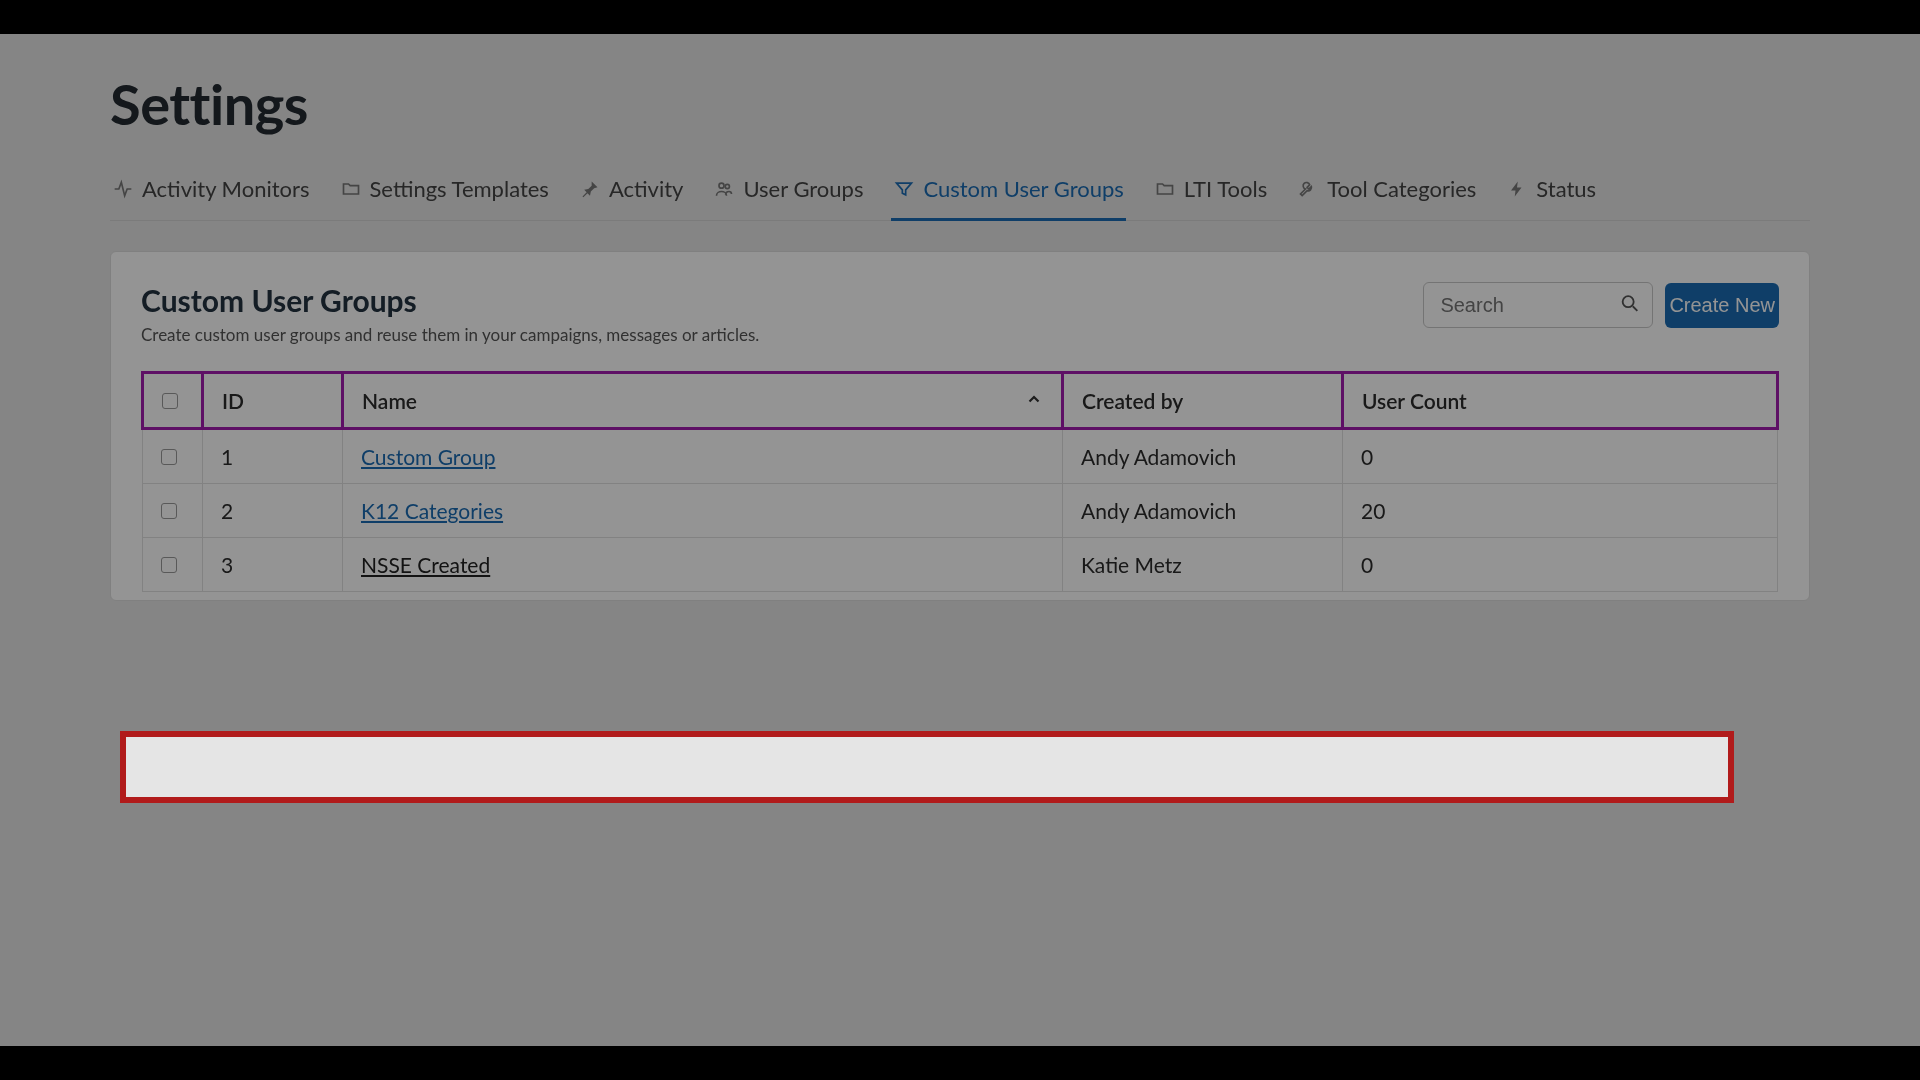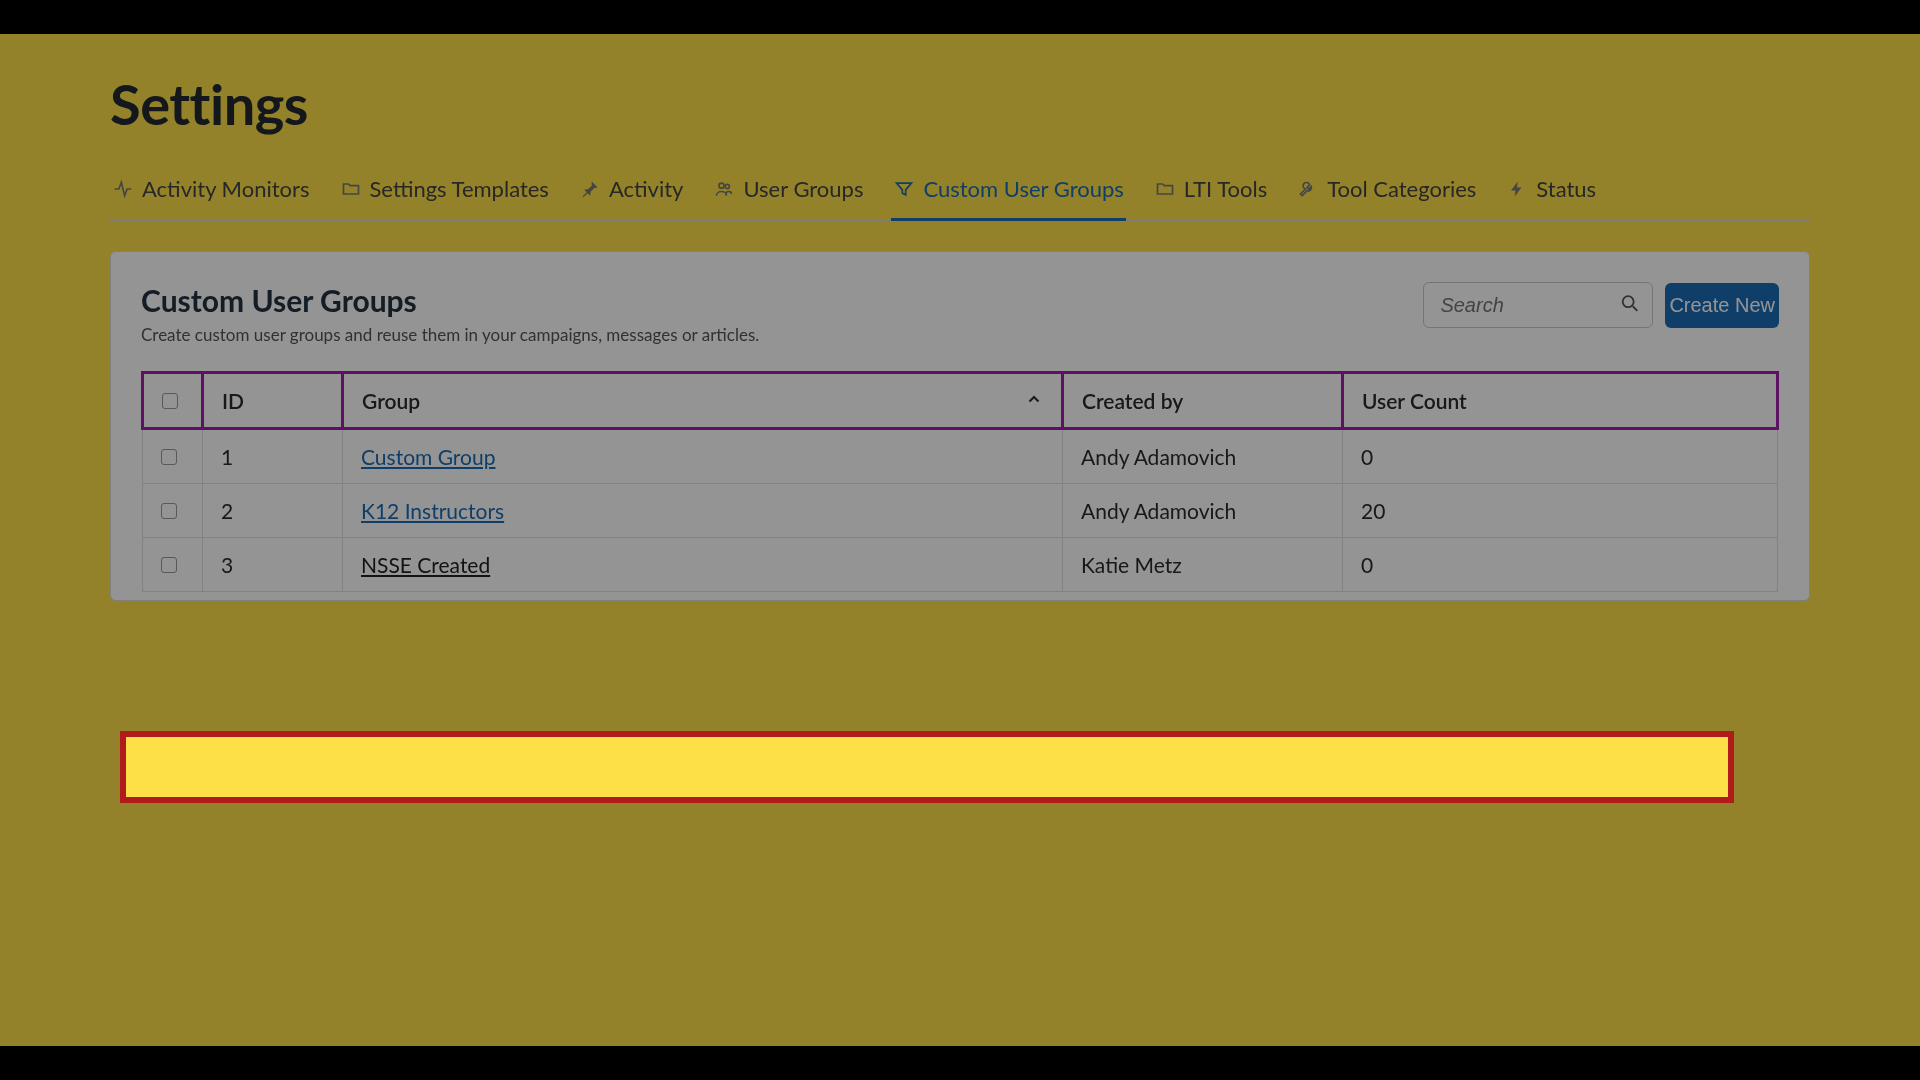--- a/index.html
+++ b/index.html
@@ -11,21 +11,21 @@
     }
     .letterbox-top, .letterbox-bottom {
       background:#000; height:34px; width:100%;
     }
     .stage {
       width:1920px; height:1012px;
       position:relative;
     }
     .app-bg {
       position:absolute; inset:0;
-      background:#fde047;
+      background:#e5e5e5;
       padding:0 110px;
     }
     h1.page-title {
       font-size:56px; font-weight:700; color:#232a31;
       margin-top:36px; margin-bottom:30px;
       letter-spacing:-0.5px;
     }
     .tabs {
       display:flex; flex-wrap:wrap; gap:26px;
       border-bottom:1px solid #d4d4d4;
@@ -67,21 +67,21 @@
     .panel-actions {
       display:flex; align-items:center; gap:12px;
     }
     .search-wrap {
       position:relative;
       width:230px;
     }
     .search-wrap input {
       width:100%; height:46px;
       border:1px solid #c8c8c8; border-radius:6px;
-      font-size:20px; font-style:italic; color:#777;
+      font-size:20px; color:#777;
       padding:0 44px 0 16px;
       background:#fff;
     }
     .search-wrap .s-icon {
       position:absolute; right:12px; top:50%; transform:translateY(-50%);
       color:#555;
     }
     .btn-primary {
       background:#1a6bb3; color:#fff;
       border:none; border-radius:6px;
@@ -258,21 +258,21 @@
             <col class="c-name">
             <col class="c-by">
             <col class="c-count">
         </colgroup>
         <thead>
           <tr>
             <th><span class="chk"></span></th>
             <th>ID</th>
             <th>
               <div class="name-sort">
-                <span>Group</span>
+                <span>Name</span>
                 <span class="sort-icon">
                   <svg width="18" height="18" viewBox="0 0 24 24" fill="none" stroke="currentColor" stroke-width="3">
                       <polyline points="6 14 12 8 18 14"></polyline>
                     </svg>
                 </span>
               </div>
             </th>
             <th>Created by</th>
             <th>User Count</th>
           </tr>
@@ -281,21 +281,21 @@
           <tr>
             <td><span class="chk"></span></td>
             <td>1</td>
             <td><a href="#">Custom Group</a></td>
             <td>Andy Adamovich</td>
             <td>0</td>
           </tr>
           <tr>
             <td><span class="chk"></span></td>
             <td>2</td>
-            <td><a href="#">K12 Instructors</a></td>
+            <td><a href="#">K12 Categories</a></td>
             <td>Andy Adamovich</td>
             <td>20</td>
           </tr>
           <tr class="highlight-row">
             <td><span class="chk"></span></td>
             <td>3</td>
             <td><a href="#" style="color:#222">NSSE Created</a></td>
             <td>Katie Metz</td>
             <td>0</td>
           </tr>

